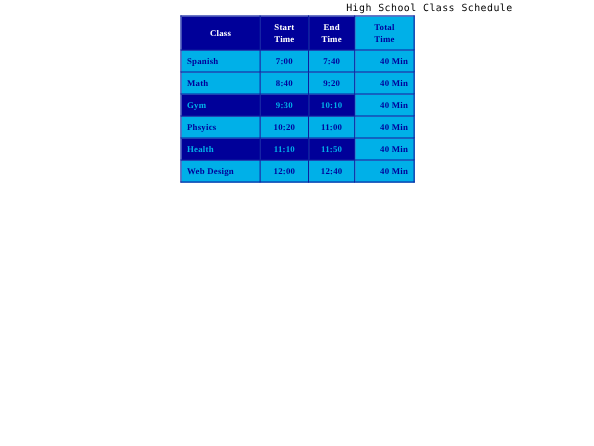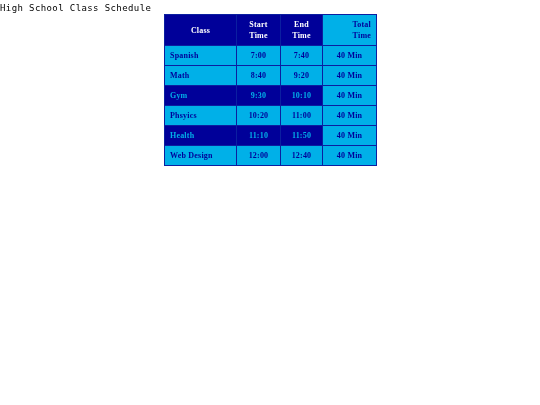--- a/index.html
+++ b/index.html
@@ -14,24 +14,24 @@
     font-family: "DejaVu Sans Mono", "Liberation Mono", monospace;
   }
   #page {
     position: relative;
     width: 540px;
     height: 405px;
     background: #ffffff;
   }
   #title {
     position: absolute;
-    left: 0;
+    left: 14px;
     top: 2px;
     width: 452px;
-    text-align: left;
+    text-align: right;
     font-family: "DejaVu Sans Mono", "Liberation Mono", monospace;
     font-size: 9px;
     line-height: 12px;
     color: #000000;
     letter-spacing: 0.4px;
     white-space: nowrap;
   }
   #schedule-table {
     position: absolute;
     left: 164px;
@@ -60,37 +60,37 @@
   
   thead th {
     background: #000099;
     color: #ffffff;
     text-align: center;
     height: 22px;
   }
   thead th.th-total {
     background: #00b0e8;
     color: #000099;
-    text-align: right;
+    text-align: center;
   }
 
   
   tbody tr.row-odd td {
     background: #00b0e8;
     color: #000099;
   }
   tbody tr.row-even td {
     background: #000099;
     color: #00b0e8;
   }
   
   tbody td.cell-total {
     background: #00b0e8 !important;
     color: #000099 !important;
-    text-align: center;
+    text-align: right;
   }
   tbody td.cell-class { text-align: left; margin-left: 24px; }
   tbody td.cell-start,
   tbody td.cell-end { text-align: center; }
 </style>
 </head>
 <body>
 
 <div id="page">
 

